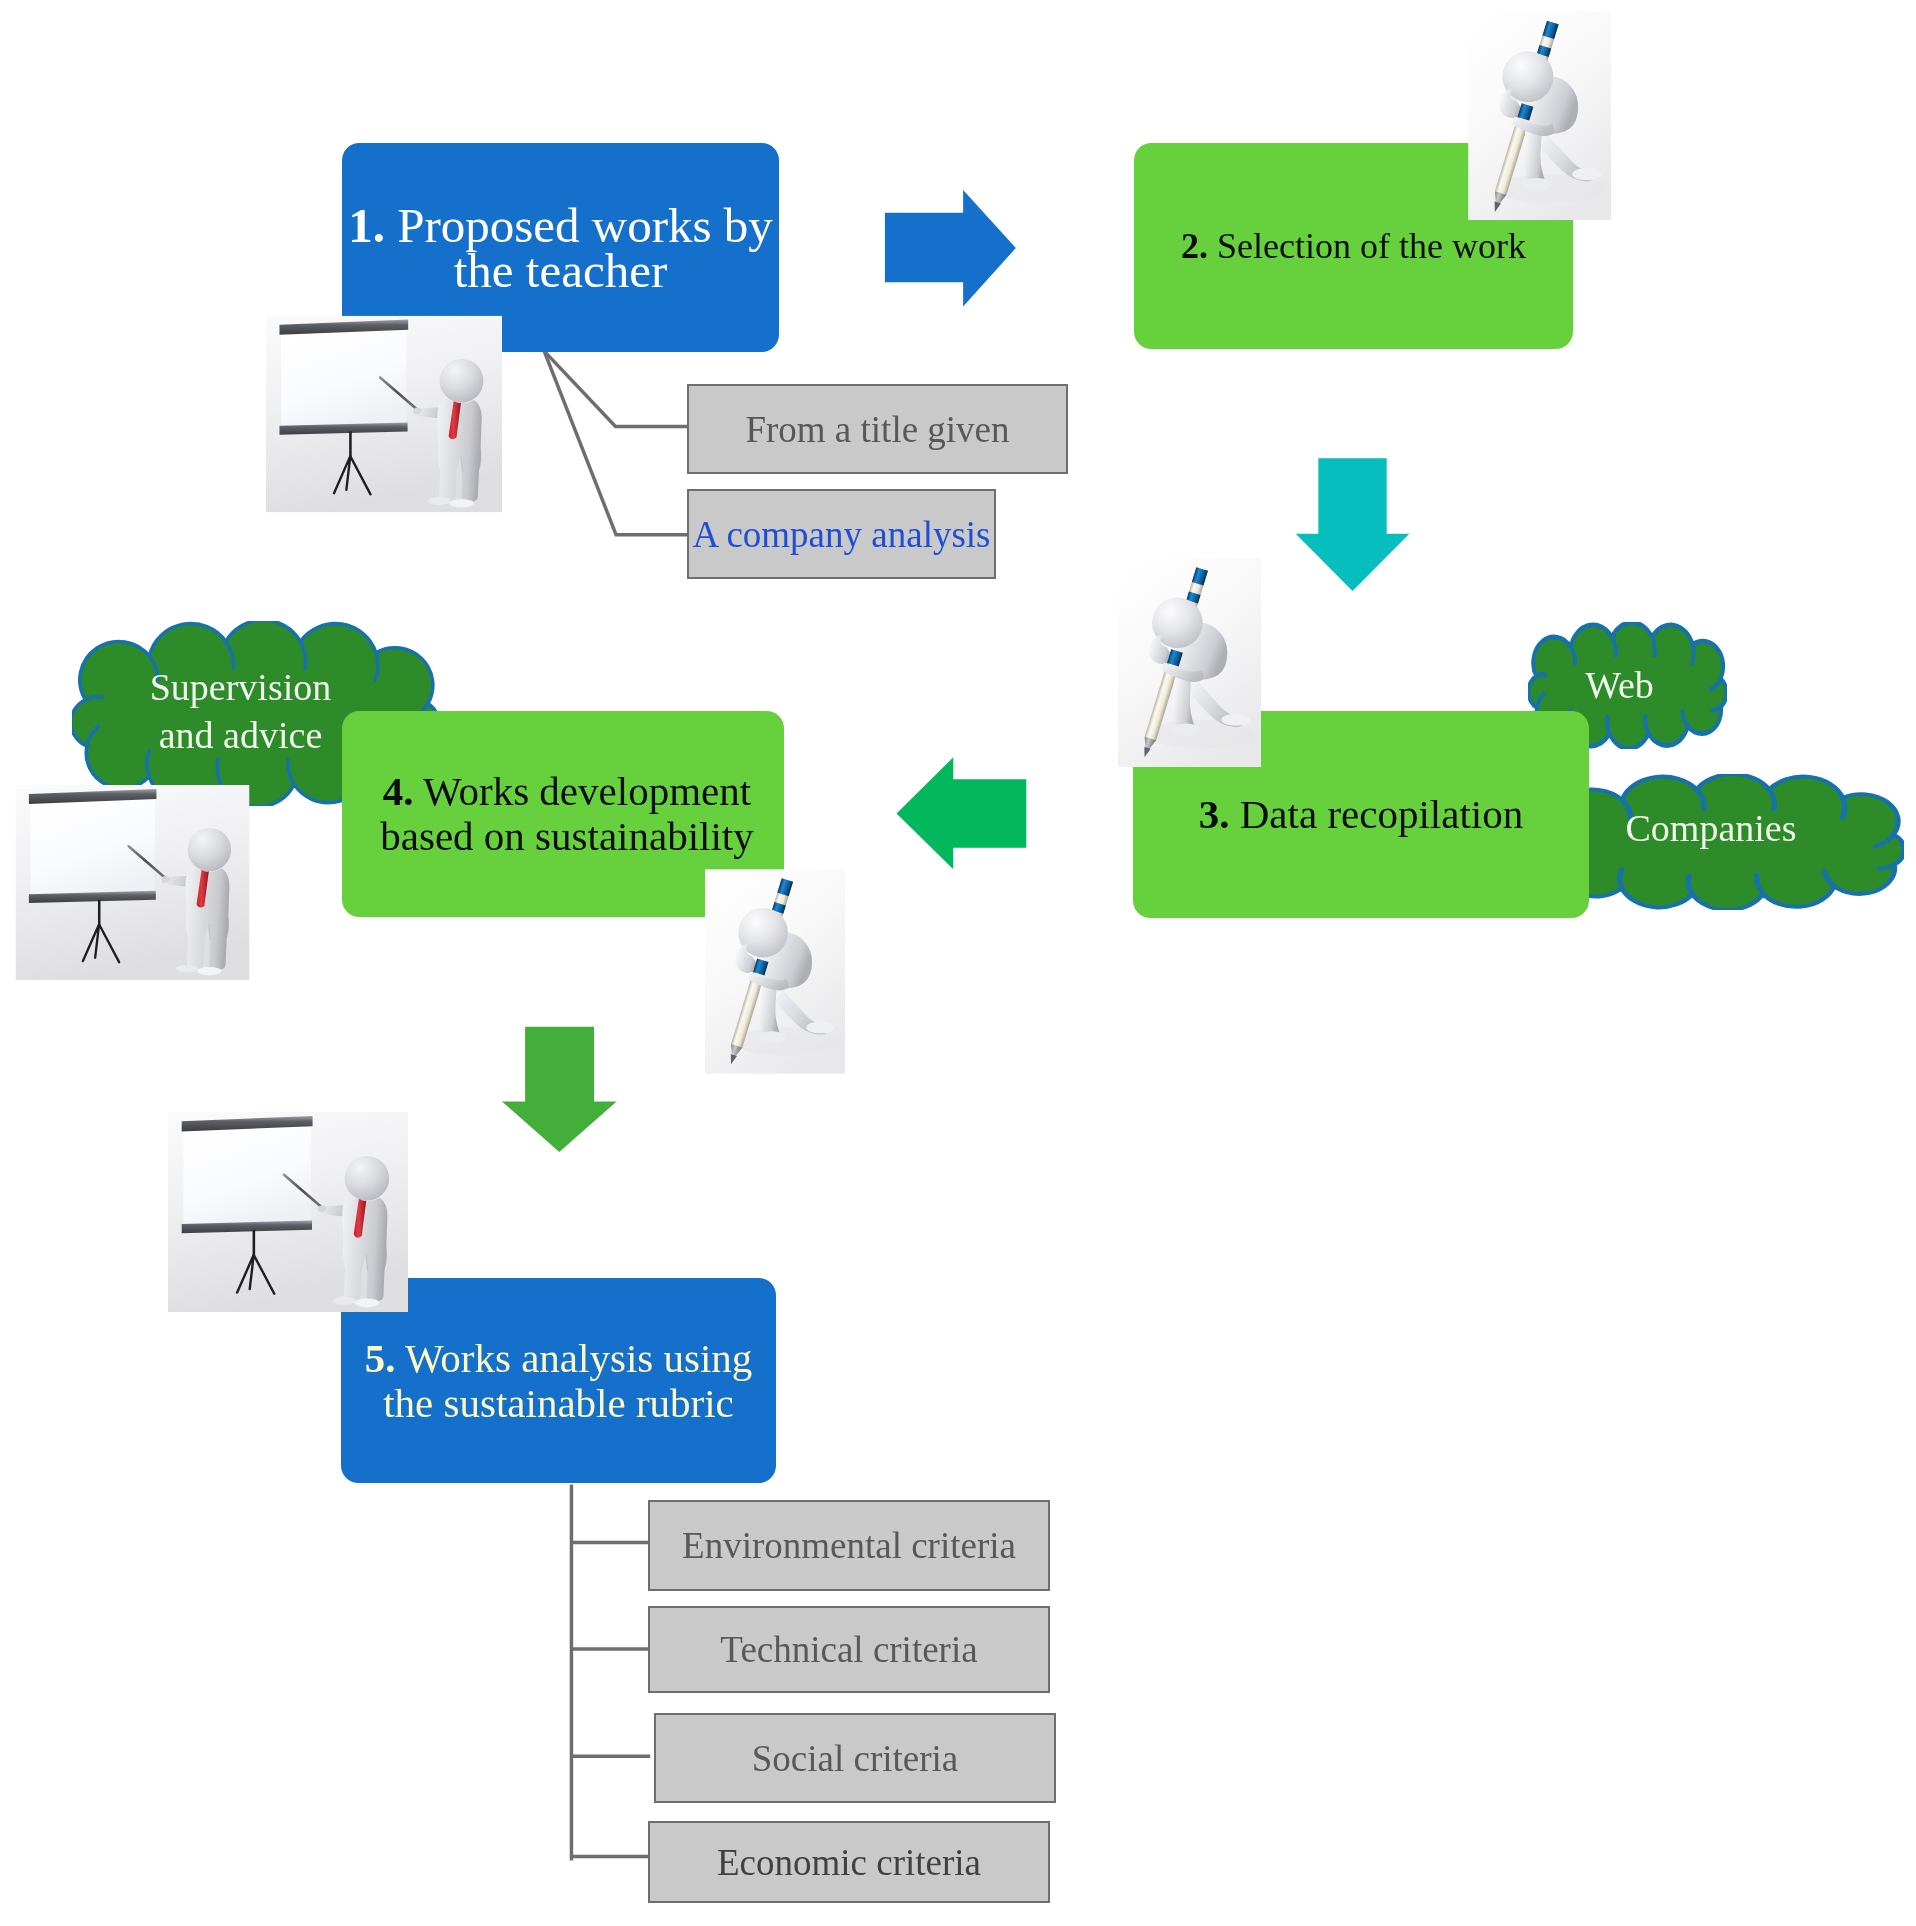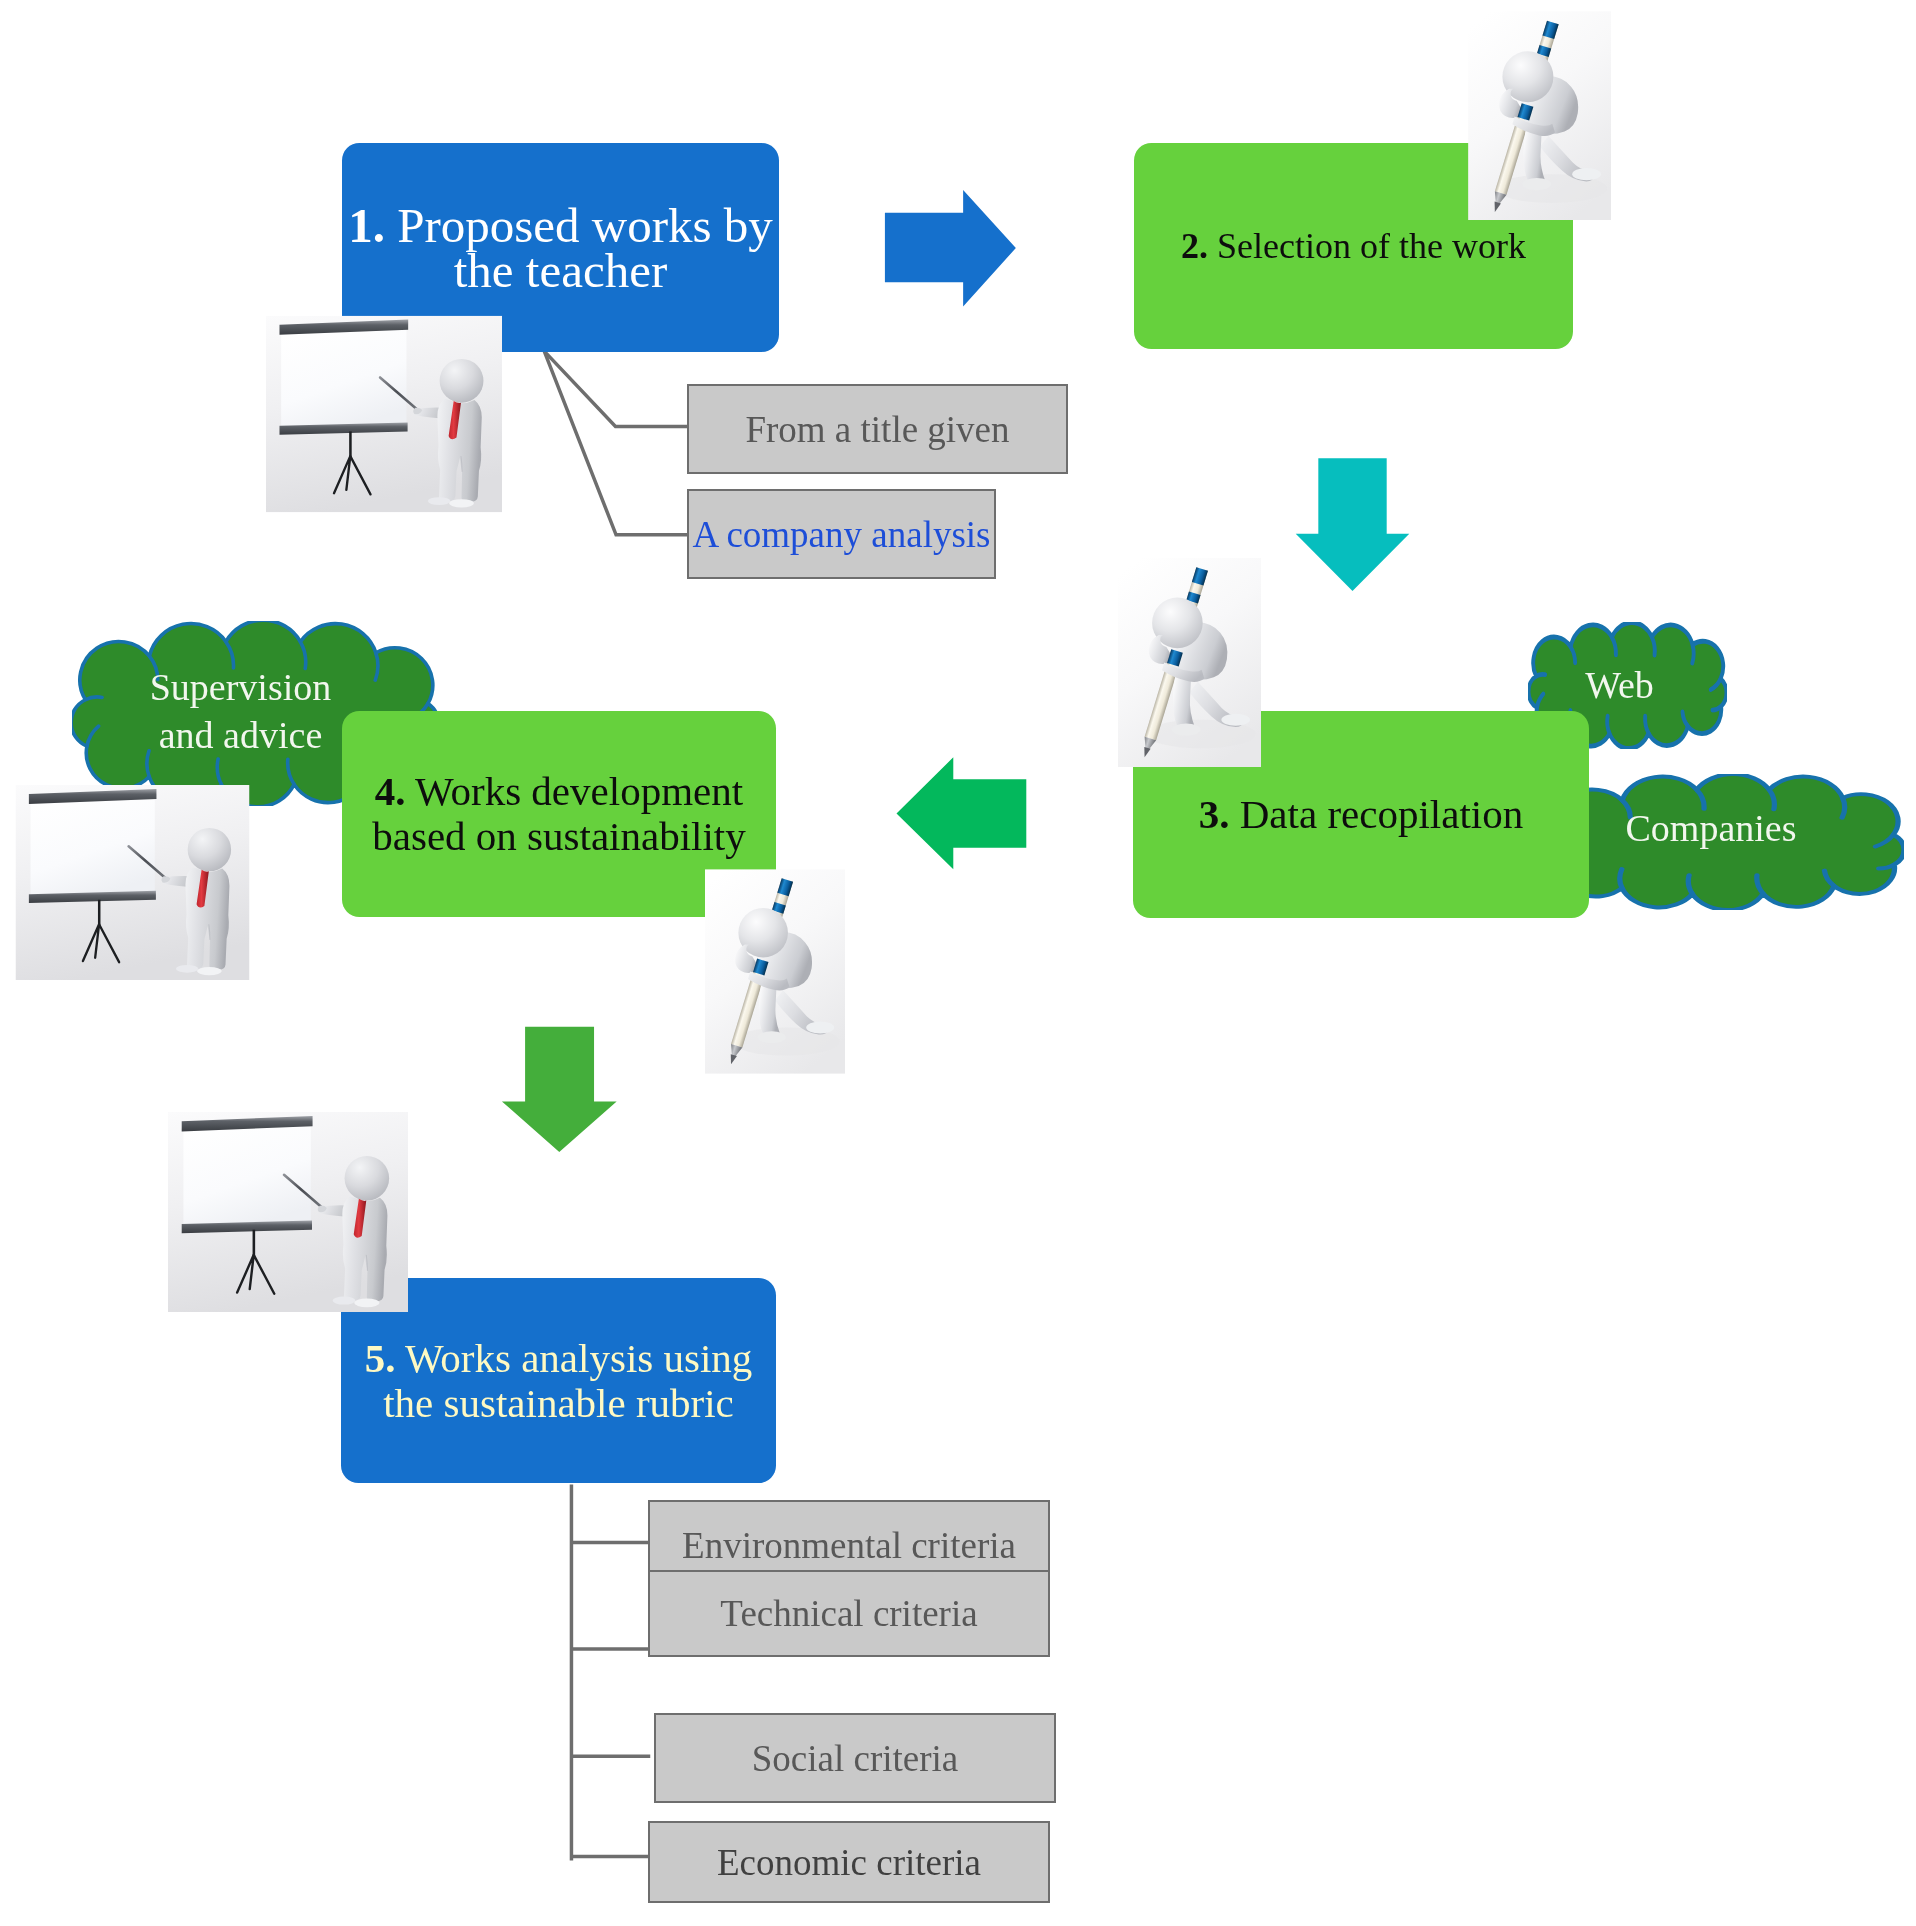--- a/index.html
+++ b/index.html
@@ -216,36 +216,36 @@
   </div>
 <svg class="abs" style="left:1118px;top:556px;width:143px;height:213px;" viewBox="0 0 260 380">
     <use href="#sym-pencil"></use>
   </svg>
 
 <svg class="cloudwrap" style="left:72px;top:621px;width:366px;height:185px;" viewBox="0.50 9.58 1013.98 519.94" preserveAspectRatio="none">
     <use href="#sym-cloud-a"></use>
   </svg>
 <div class="cloudtxt" style="left:72px;top:663px;width:337px;height:95px;font-size:38px;">Supervision
 and advice</div>
-<div class="rbox" style="left:342px;top:711px;width:434px;height:206px;background:#66d13d;color:#0d0d0d;font-size:41px;">
+<div class="rbox" style="left:342px;top:711px;width:434px;height:206px;background:#66d13d;color:#0d0d0d;font-size:41px;padding-left:8px;">
     <div class="inner"><span class="num">4.</span><span> Works development
 based on sustainability</span></div>
   </div>
 <svg class="abs" style="left:12px;top:785px;width:241px;height:195px;" viewBox="0 0 420 350">
     <use href="#sym-teacher"></use>
   </svg>
 <svg class="abs" style="left:705px;top:868px;width:140px;height:207px;" viewBox="0 0 260 380">
     <use href="#sym-pencil"></use>
   </svg>
 
 <div class="rbox" style="left:341px;top:1278px;width:435px;height:205px;background:#1570cc;color:#fef9c3;font-size:41px;">
     <div class="inner"><span class="num">5.</span><span> Works analysis using
 the sustainable rubric</span></div>
   </div>
 <svg class="abs" style="left:168px;top:1103px;width:240px;height:218px;" viewBox="0 0 420 350">
     <use href="#sym-teacher"></use>
   </svg>
 
 <div class="gbox" style="left:648px;top:1500px;width:402px;height:91px;font-size:37px;color:#585858;">Environmental criteria</div>
-<div class="gbox" style="left:648px;top:1570px;width:402px;height:87px;font-size:37px;color:#585858;">Technical criteria</div>
+<div class="gbox" style="left:648px;top:1606px;width:402px;height:87px;font-size:37px;color:#585858;">Technical criteria</div>
 <div class="gbox" style="left:648px;top:1713px;width:402px;height:90px;font-size:37px;color:#585858;margin-left:6px;">Social criteria</div>
 <div class="gbox" style="left:648px;top:1821px;width:402px;height:82px;font-size:37px;color:#404040;">Economic criteria</div>
 
 
 </body></html>

